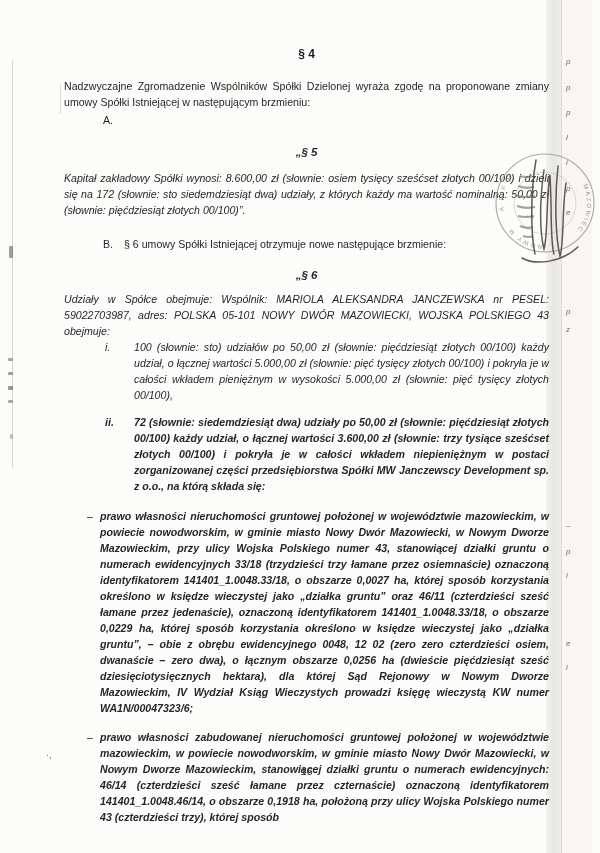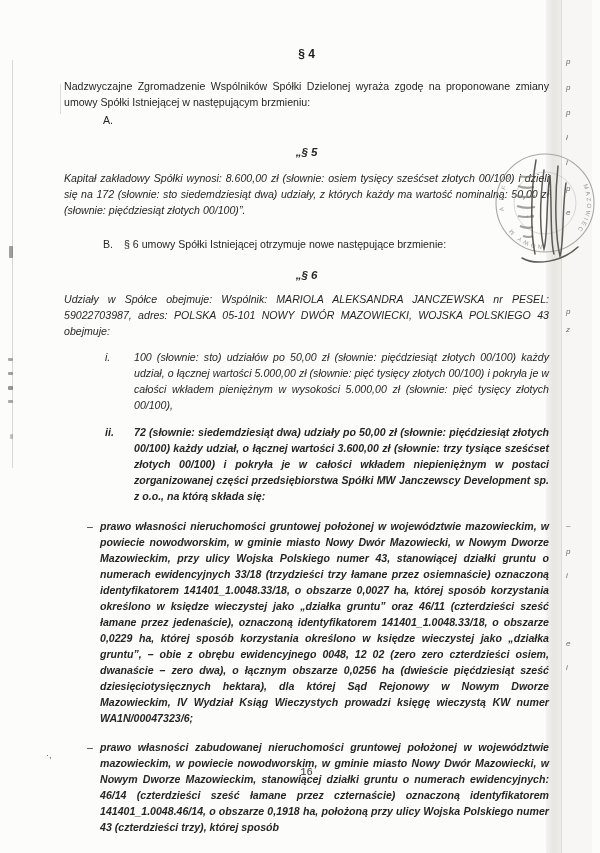--- a/index.html
+++ b/index.html
@@ -82,21 +82,21 @@
 
     <p class="para it" style="margin-bottom:18px;">Kapitał zakładowy Spółki wynosi: 8.600,00 zł (słownie: osiem tysięcy sześćset złotych 00/100) i dzieli się na 172 (słownie: sto siedemdziesiąt dwa) udziały, z których każdy ma wartość nominalną: 50,00 zł (słownie: pięćdziesiąt złotych 00/100)”.</p>
 
     <div class="lettered" style="margin-bottom:15px;">
       <span class="lbl">B.</span>
       <span class="txt">§ 6 umowy Spółki Istniejącej otrzymuje nowe następujące brzmienie:</span>
     </div>
 
     <div class="qhead" style="margin-bottom:8px;">„§ 6</div>
 
-    <p class="para it" style="margin-bottom:10px;">Udziały w Spółce obejmuje: Wspólnik: MARIOLA ALEKSANDRA JANCZEWSKA nr PESEL: 59022703987, adres: POLSKA 05-101 NOWY DWÓR MAZOWIECKI, WOJSKA POLSKIEGO 43 obejmuje:</p>
+    <p class="para it" style="">Udziały w Spółce obejmuje: Wspólnik: MARIOLA ALEKSANDRA JANCZEWSKA nr PESEL: 59022703987, adres: POLSKA 05-101 NOWY DWÓR MAZOWIECKI, WOJSKA POLSKIEGO 43 obejmuje:</p>
 
     <div class="num-item" style="margin-bottom:11px;">
       <span class="lbl">i.</span>
       <span class="txt para it">100 (słownie: sto) udziałów po 50,00 zł (słownie: pięćdziesiąt złotych 00/100) każdy udział, o łącznej wartości 5.000,00 zł (słownie: pięć tysięcy złotych 00/100) i pokryła je w całości wkładem pieniężnym w wysokości 5.000,00 zł (słownie: pięć tysięcy złotych 00/100),</span>
     </div>
 
     <div class="num-item" style="margin-bottom:14px;font-weight:bold;">
       <span class="lbl">ii.</span>
       <span class="txt para it">72 (słownie: siedemdziesiąt dwa) udziały po 50,00 zł (słownie: pięćdziesiąt złotych 00/100) każdy udział, o łącznej wartości 3.600,00 zł (słownie: trzy tysiące sześćset złotych 00/100) i pokryła je w całości wkładem niepieniężnym w postaci zorganizowanej części przedsiębiorstwa Spółki MW Janczewscy Development sp. z o.o., na którą składa się:</span>
     </div>

